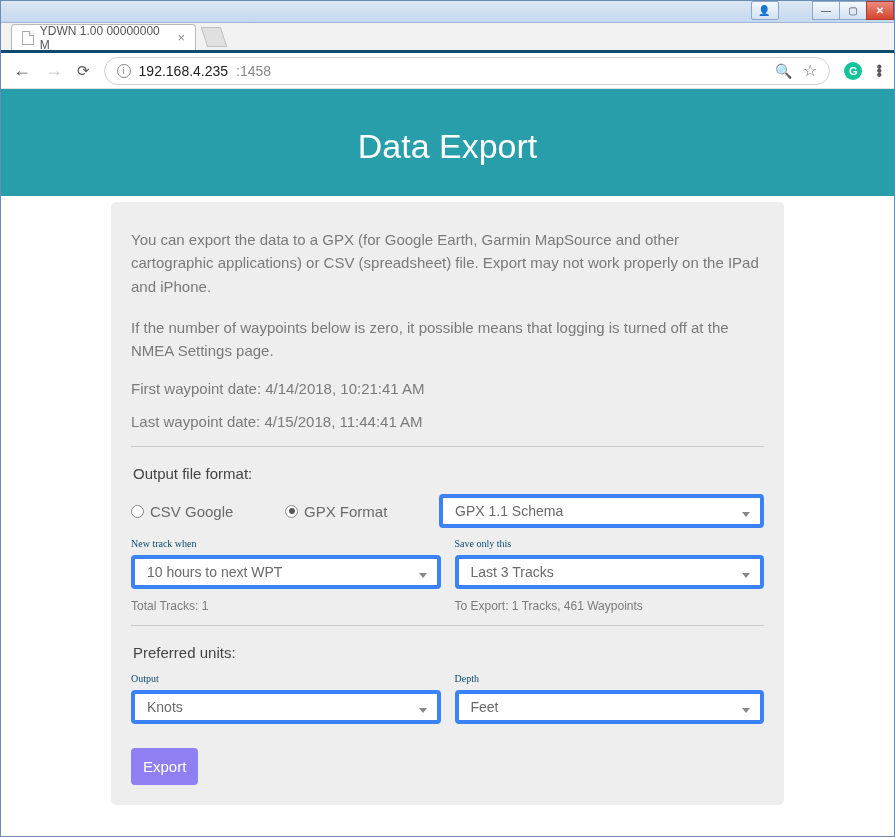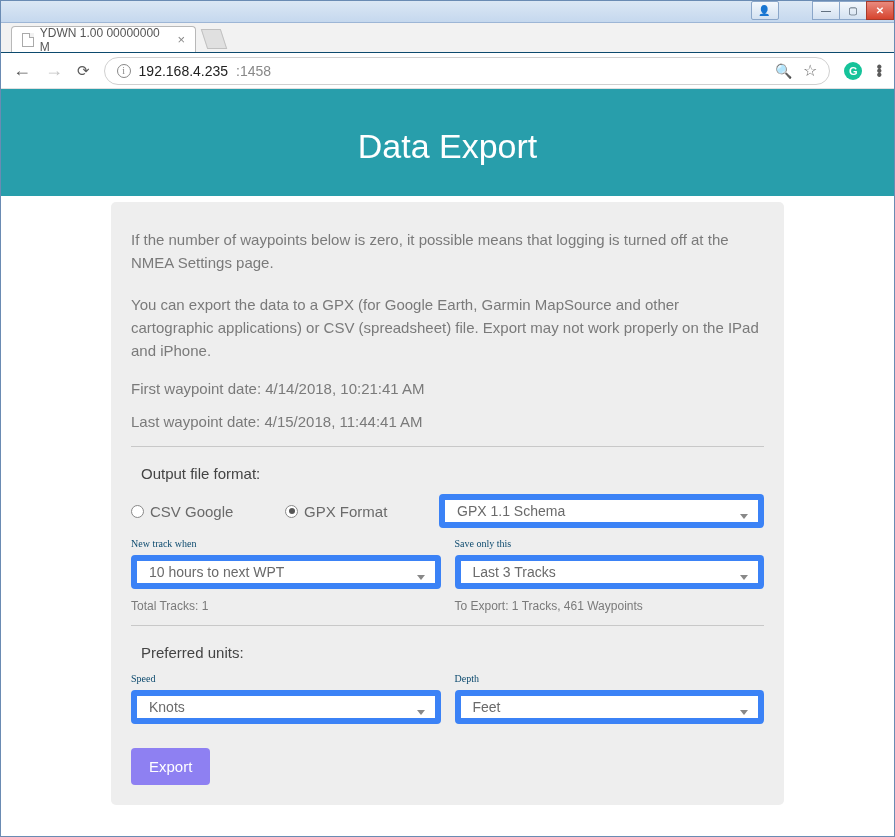--- a/index.html
+++ b/index.html
@@ -38,21 +38,21 @@
   .tb-btn.user { position:absolute; right:115px; top:0; border-radius:2px;}
   .tb-btn.close {
     background: linear-gradient(#e98a7e,#d6442e);
     color:#fff;
     font-weight:bold;
     border-color:#a83a2a;
   }
   .tabstrip {
     height: 30px;
     background: #f2f2f2;
-    border-bottom: 1px solid #0c4a6e;
+    border-bottom: 3px solid #0c4a6e;
     display:flex;align-items:flex-end;
     padding-left:10px;
   }
   .tab {
     height:26px;
     background:#fff;
     border:1px solid #b8b8b8;
     border-bottom:none;
     border-radius:4px 4px 0 0;
     padding:0 10px;
@@ -114,41 +114,41 @@
     background:#eeeeee;
     border-radius:5px;
     margin:6px 110px 30px;
     padding:26px 20px 20px;
     color:#666;
     font-size:15px;
   }
   .panel p{margin-bottom:18px;line-height:1.55;color:#7a7a7a;}
   .panel .stat{margin-bottom:16px;color:#7a7a7a;}
   hr.sep{border:none;border-top:1px solid #c8c8c8;margin:12px 0 14px;}
-  .section-label{color:#444;font-size:15px;margin:18px 10px 12px;}
+  .section-label{color:#444;font-size:15px;margin:18px 2px 12px;}
   .row{display:flex;gap:14px;align-items:center;margin-bottom:10px;}
   .col{flex:1;display:flex;flex-direction:column;gap:6px;}
   .radio-wrap{display:flex;align-items:center;gap:6px;flex:0 0 140px;color:#6a6a6a;}
   .radio-dot{width:13px;height:13px;border:1px solid #888;border-radius:50%;display:inline-flex;align-items:center;justify-content:center;background:#fff;}
   .radio-dot.selected::after{content:"";width:6px;height:6px;background:#555;border-radius:50%;}
   .sub-label{color:#0c4a6e;font-size:10px;font-family:Liberation Serif, serif;}
   .select{
-    height:34px;background:#fff;border:6px solid #3b82f6;border-radius:4px;
+    height:34px;background:#fff;border:4px solid #3b82f6;border-radius:4px;
     display:flex;align-items:center;padding:0 28px 0 12px;color:#6a6a6a;font-size:14px;
     position:relative;
   }
   .select::after{
     content:"";position:absolute;right:10px;top:14px;
     border-left:4px solid transparent;border-right:4px solid transparent;border-top:5px solid #888;
   }
   .summary{color:#7a7a7a;font-size:12px;margin-top:4px;}
   .export-btn{
     display:inline-block;margin-top:14px;
     background:#8e80f2;color:#fff;border:none;border-radius:4px;
-    padding:10px 18px;font-size:15px;cursor:pointer;text-align:center;
+    padding:10px 12px;font-size:15px;cursor:pointer;text-align:center;
   }
 </style>
 </head>
 <body>
 
 <div class="window">
 
   <div class="titlebar">
     <div class="tb-btn user">👤</div>
     <div class="titlebar-buttons">
@@ -185,22 +185,22 @@
         <span>•</span>
         <span>•</span>
         <span>•</span>
       </div>
   </div>
 
   <div class="viewport">
     <div class="page-header">Data Export</div>
 
     <div class="panel">
+      <p>You can export the data to a GPX (for Google Earth, Garmin MapSource and other cartographic applications) or CSV (spreadsheet) file. Export may not work properly on the IPad and iPhone.</p>
       <p>If the number of waypoints below is zero, it possible means that logging is turned off at the NMEA Settings page.</p>
-      <p>You can export the data to a GPX (for Google Earth, Garmin MapSource and other cartographic applications) or CSV (spreadsheet) file. Export may not work properly on the IPad and iPhone.</p>
       <div class="stat">First waypoint date: 4/14/2018, 10:21:41 AM</div>
       <div class="stat">Last waypoint date: 4/15/2018, 11:44:41 AM</div>
 
       <hr class="sep">
 
       <div class="section-label">Output file format:</div>
 
       <div class="row">
         <label class="radio-wrap">
           <span class="radio-dot"></span>
@@ -233,21 +233,21 @@
           <div class="summary">To Export: 1 Tracks, 461 Waypoints</div>
         </div>
       </div>
 
       <hr class="sep">
 
       <div class="section-label">Preferred units:</div>
 
       <div class="row">
         <div class="col">
-          <div class="sub-label">Speed</div>
+          <div class="sub-label">Output</div>
           <div class="select">
             <span>Knots</span>
           </div>
         </div>
         <div class="col">
           <div class="sub-label">Depth</div>
           <div class="select">
             <span>Feet</span>
           </div>
         </div>

